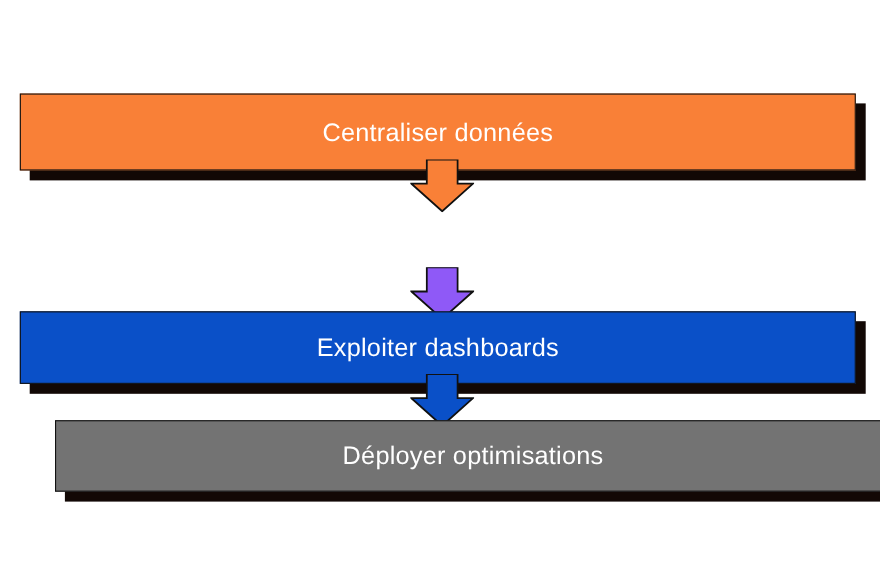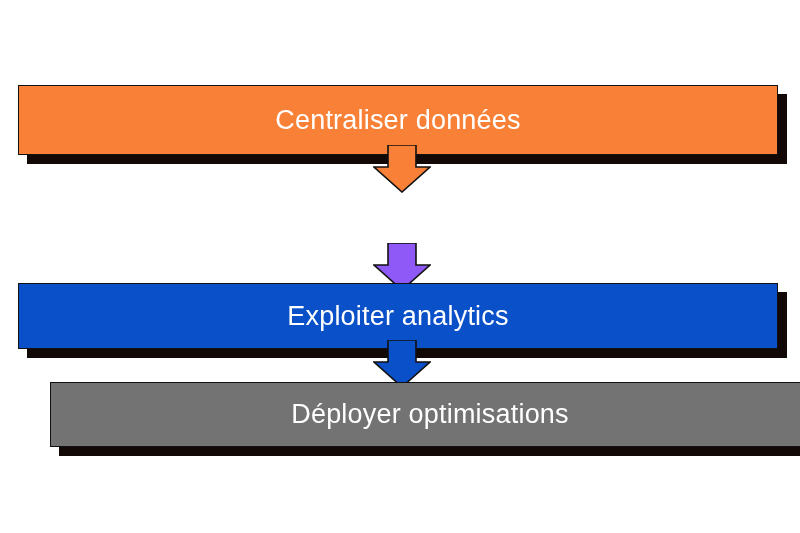--- a/index.html
+++ b/index.html
@@ -25,21 +25,21 @@
     width: 760px;
     box-sizing: border-box;
     border: 1.5px solid #111111;
     box-shadow: 9px 9px 0 0 #120805;
     display: flex;
     align-items: center;
     justify-content: center;
   }
   .flow-stage-label {
     color: #ffffff;
-    font-size: 27px;
+    font-size: 23px;
     font-weight: 400;
     letter-spacing: 0.2px;
     line-height: 1;
     white-space: nowrap;
     text-align: center;
     font-family: "Liberation Sans", sans-serif;
   }
   .stage-1 { top: 85px;  height: 70px; background: #F98037; }
   .stage-2 { top: 185px; height: 65px; background: #8F59F7; }
   .stage-3 { top: 283px; height: 66px; background: #0A50C8; }
@@ -73,21 +73,21 @@
   </div>
 
 
   <div class="flow-connector conn-2">
     <svg width="58" height="48" viewBox="0 0 58 48" xmlns="http://www.w3.org/2000/svg">
       <path d="M15 0 L43 0 L43 22 L57 22 L29 47 L1 22 L15 22 Z" fill="#8F59F7" stroke="#111111" stroke-width="1.6" stroke-linejoin="miter"></path>
     </svg>
   </div>
 
   <div class="flow-stage stage-3">
-    <span class="flow-stage-label">Exploiter analytics</span>
+    <span class="flow-stage-label">Exploiter dashboards</span>
   </div>
 
   <div class="flow-connector conn-3">
     <svg width="58" height="48" viewBox="0 0 58 48" xmlns="http://www.w3.org/2000/svg">
       <path d="M15 0 L43 0 L43 22 L57 22 L29 47 L1 22 L15 22 Z" fill="#0A50C8" stroke="#111111" stroke-width="1.6" stroke-linejoin="miter"></path>
     </svg>
   </div>
 
   <div class="flow-stage stage-4">
     <span class="flow-stage-label">Déployer optimisations</span>

